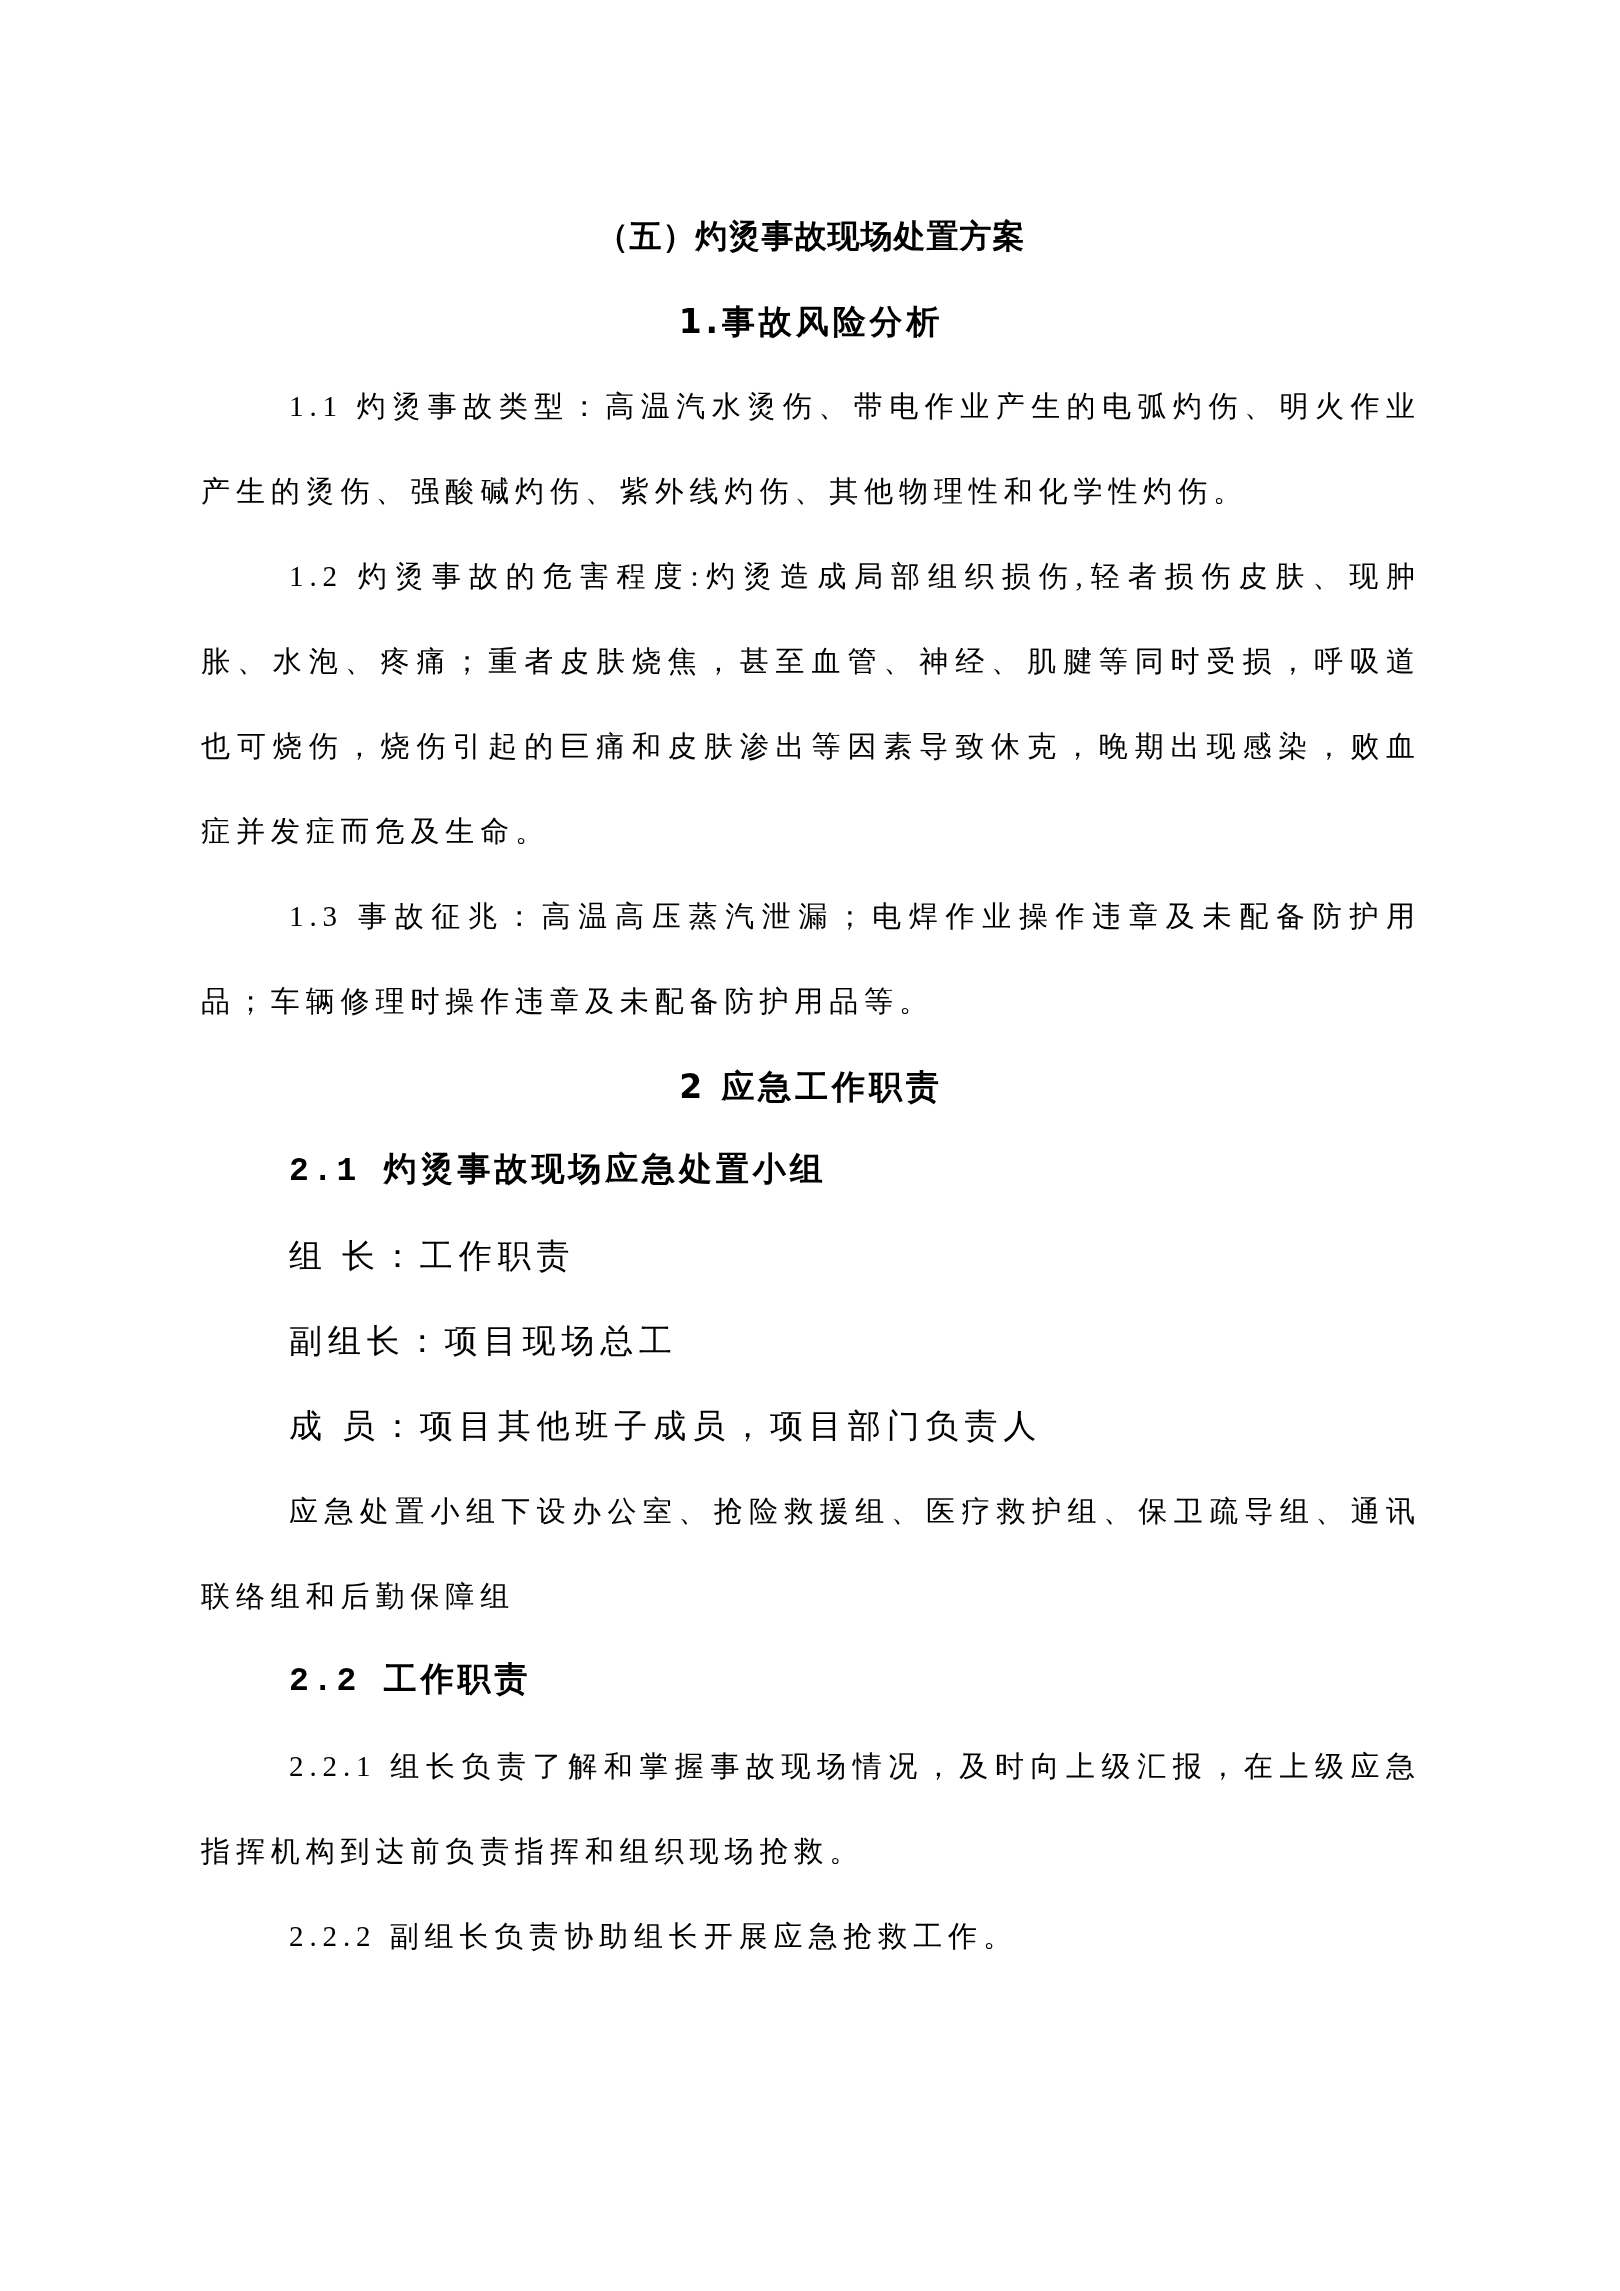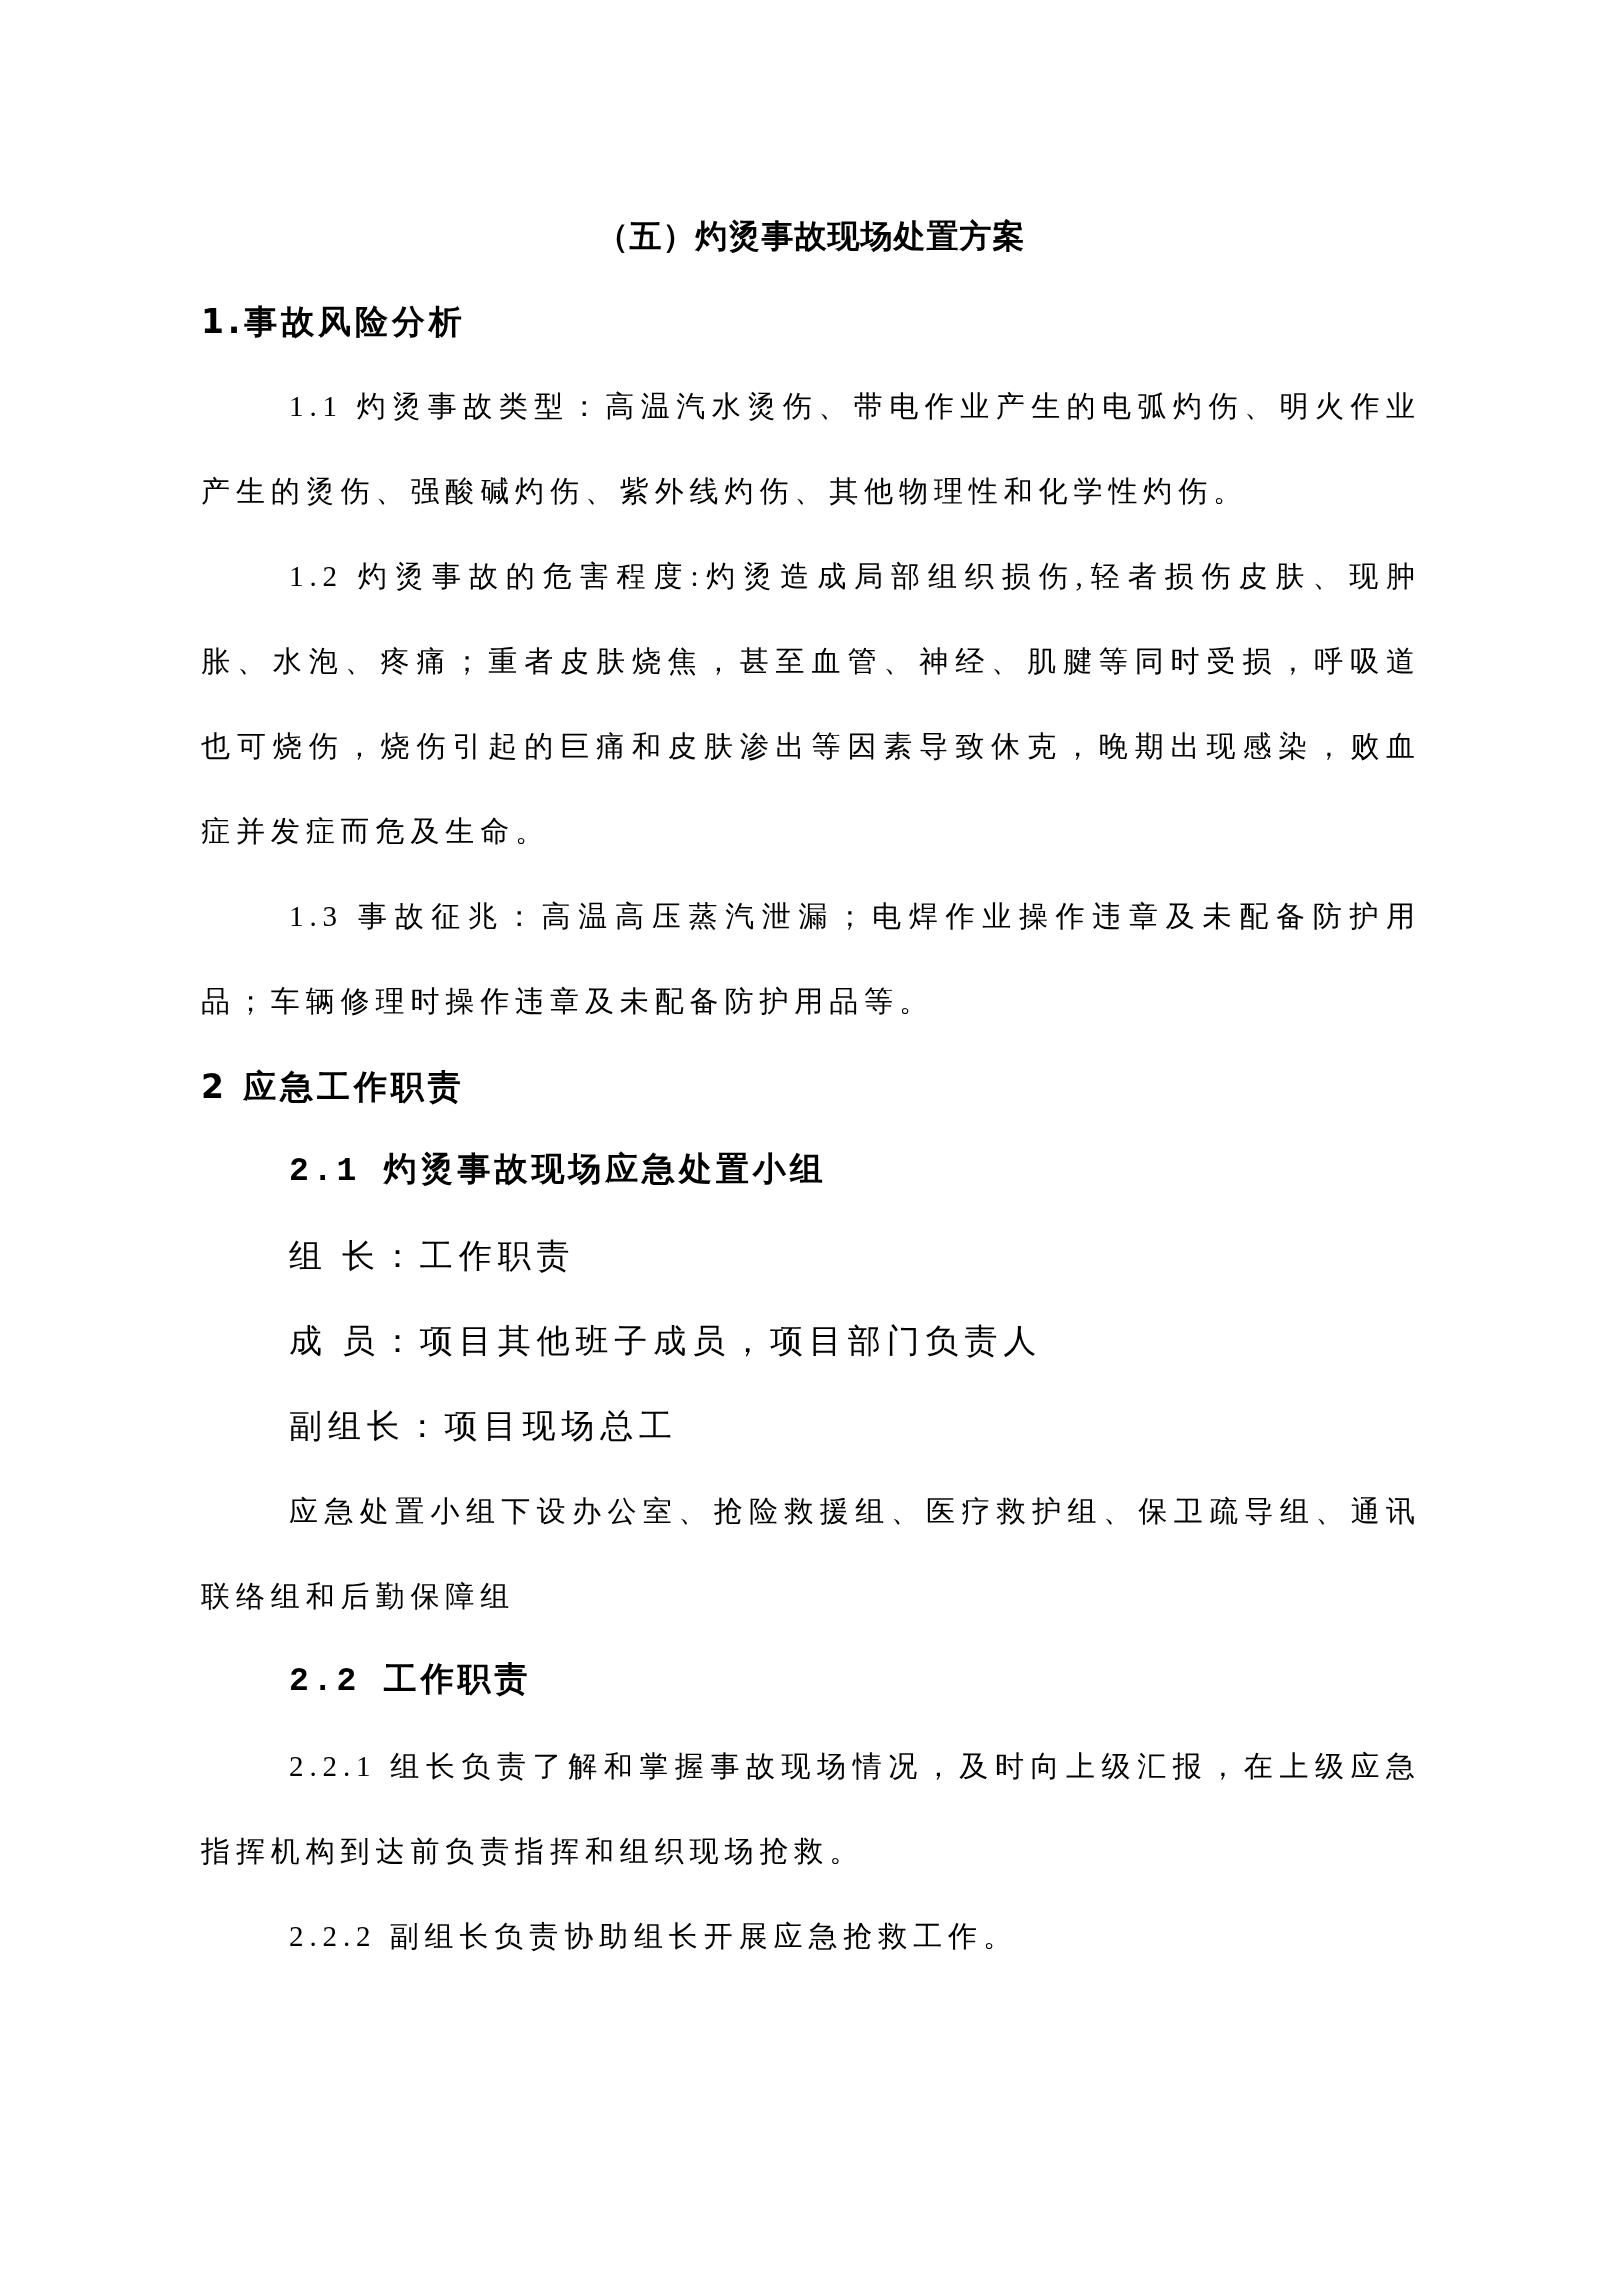--- a/index.html
+++ b/index.html
@@ -33,20 +33,21 @@
     line-height: 85px;
     letter-spacing: 1px;
     font-family: "DejaVu Sans", "Liberation Sans", sans-serif;
   }
   .h1 {
     font-size: 33px;
     font-weight: bold;
     line-height: 85px;
     letter-spacing: 3.9px;
     font-family: "DejaVu Sans", "Liberation Sans", sans-serif;
+    text-align: center;
   }
   .h3 {
     font-size: 33px;
     font-weight: bold;
     line-height: 85px;
     letter-spacing: 3.9px;
     text-indent: 88px;
     font-family: Liberation Mono, monospace;
   }
   .para {
@@ -91,23 +92,23 @@
     <div class="para">1.2 灼烫事故的危害程度:灼烫造成局部组织损伤,轻者损伤皮肤、现肿胀、水泡、疼痛；重者皮肤烧焦，甚至血管、神经、肌腱等同时受损，呼吸道也可烧伤，烧伤引起的巨痛和皮肤渗出等因素导致休克，晚期出现感染，败血症并发症而危及生命。</div>
 
     <div class="para">1.3 事故征兆：高温高压蒸汽泄漏；电焊作业操作违章及未配备防护用品；车辆修理时操作违章及未配备防护用品等。</div>
 
     <div class="h1">2 应急工作职责</div>
 
     <div class="h3">2.1 灼烫事故现场应急处置小组</div>
 
     <div class="plain-line">组 长：工作职责</div>
 
+    <div class="plain-line">副组长：项目现场总工</div>
+
     <div class="plain-line">成 员：项目其他班子成员，项目部门负责人</div>
-
-    <div class="plain-line">副组长：项目现场总工</div>
 
     <div class="para">应急处置小组下设办公室、抢险救援组、医疗救护组、保卫疏导组、通讯联络组和后勤保障组</div>
 
     <div class="h3">2.2 工作职责</div>
 
     <div class="para">2.2.1 组长负责了解和掌握事故现场情况，及时向上级汇报，在上级应急指挥机构到达前负责指挥和组织现场抢救。</div>
 
     <div class="para">2.2.2 副组长负责协助组长开展应急抢救工作。</div>
 
   </div>

